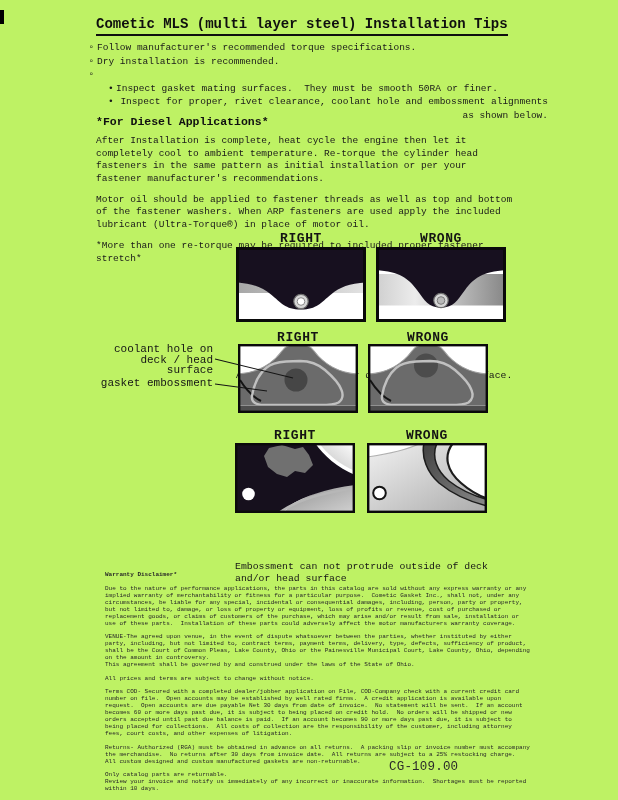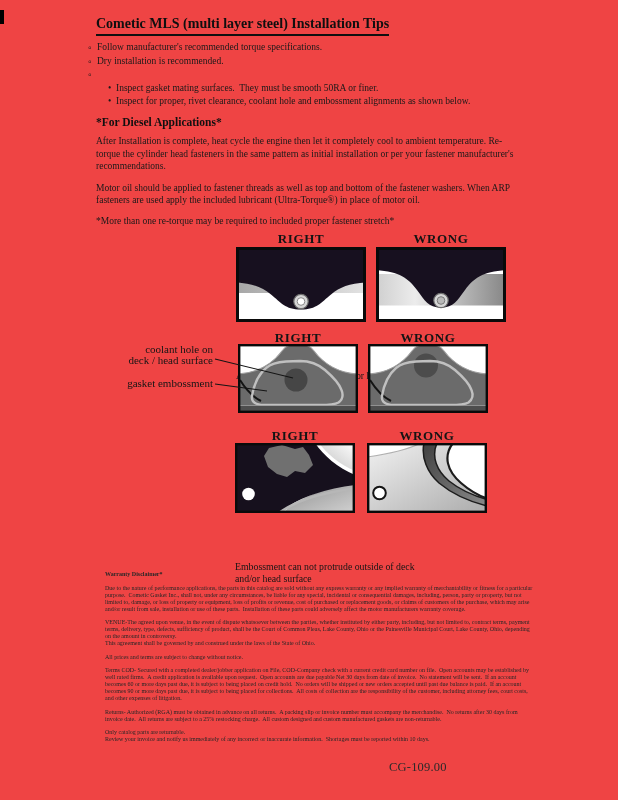--- a/index.html
+++ b/index.html
@@ -1,18 +1,18 @@
 <!DOCTYPE html>
 <html><head>
 <meta charset="utf-8">
 <style>
   * { margin:0; padding:0; box-sizing:border-box; }
   html,body { background:#ffffff; }
-  .page { position:relative; width:618px; height:800px; background:#ef4444;
-          font-family:Liberation Serif, serif; color:#1c1c1c; overflow:hidden; }
+  .page { position:relative; width:618px; height:800px; background:#bef264;
+          font-family:Liberation Mono, monospace; color:#1c1c1c; overflow:hidden; }
   .edge-mark { position:absolute; left:0px; top:10px; width:4px; height:14px; background:#000; }
   .title { position:absolute; left:96px; top:16px; font-size:14px; font-weight:bold;
            color:#0f0f0f; border-bottom:2px solid #0f0f0f; padding-bottom:2px; }
   .tips { position:absolute; left:88px; top:41px; width:460px; font-size:9.5px; line-height:13.6px; color:#191919; }
   .tip { display:flex; }
   .tip .g { width:9px; flex:none; font-size:10.5px; }
   .tip.sub { padding-left:20px; }
   .tip.sub .g { width:8px; font-size:9.5px; }
   .tip .t { white-space:pre-wrap;text-align:right; }
   .diesel { position:absolute; left:96px; top:116px; width:420px; font-size:9.5px; line-height:12.4px; color:#191919; }

